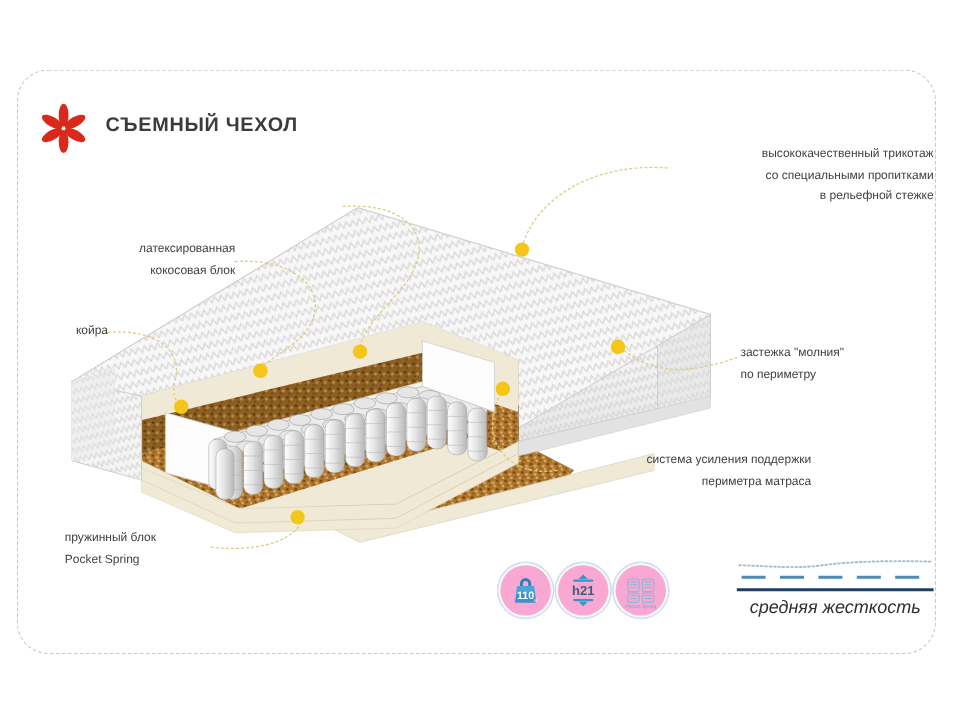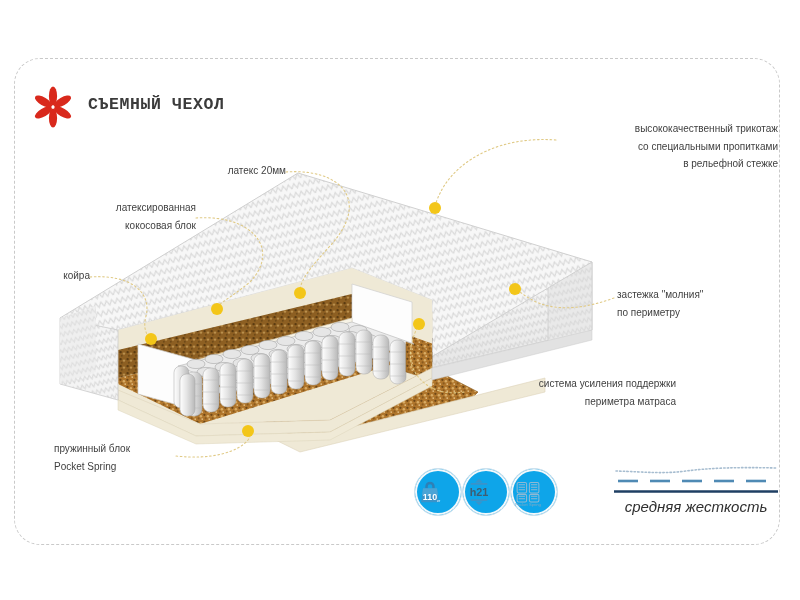--- a/index.html
+++ b/index.html
@@ -16,41 +16,41 @@
     border:1px dashed #c9c9c9;border-radius:26px;box-sizing:border-box;
     pointer-events:none;
   }
 
   
   .brand{position:absolute;left:30px;top:84px;width:250px;height:48px;}
   .brand .mark{position:absolute;left:0;top:0;width:46px;height:46px;}
   .brand .title{
     position:absolute;left:58px;top:11px;
     font-size:16.5px;font-weight:bold;letter-spacing:.6px;
-    color:#3b3b3b;white-space:nowrap;font-family:Liberation Mono, monospace;
+    color:#3b3b3b;white-space:nowrap;
   }
 
   
   .lbl{
     position:absolute;font-size:10px;line-height:17.5px;
     color:#3f3f3f;white-space:pre-line;
   }
   .lbl.r{text-align:right;}
   .lbl.l{text-align:left;}
 
   
   svg.layer{position:absolute;left:0;top:0;width:800px;height:600px;}
 
   
   .badges{position:absolute;left:410px;top:468px;width:152px;height:52px;}
   .badge{
     position:absolute;top:0;width:46px;height:46px;border-radius:50%;
-    background:#0ea5e9;border:1px solid #cfe2ee;
+    background:#f9a8d4;border:1px solid #cfe2ee;
     box-shadow:0 0 0 2px #f3f8fb inset;
-    display:flex;align-items:center;justify-content:flex-start;
+    display:flex;align-items:center;justify-content:center;
   }
   .badge.b1{left:4px;}
   .badge.b2{left:52px;}
   .badge.b3{left:100px;}
 
   
   .firm{position:absolute;left:612px;top:462px;width:168px;height:56px;}
   .firm .cap{
     position:absolute;left:0;top:36px;width:168px;
     font-size:15px;font-style:italic;color:#2f2f2f;text-align:center;
@@ -289,21 +289,20 @@
         <ellipse cx="23" cy="12" rx="4.1" ry="9.6" transform="rotate(60 23 23)"></ellipse>
         <ellipse cx="23" cy="12" rx="4.1" ry="9.6" transform="rotate(120 23 23)"></ellipse>
         <ellipse cx="23" cy="12" rx="4.1" ry="9.6" transform="rotate(180 23 23)"></ellipse>
         <ellipse cx="23" cy="12" rx="4.1" ry="9.6" transform="rotate(240 23 23)"></ellipse>
         <ellipse cx="23" cy="12" rx="4.1" ry="9.6" transform="rotate(300 23 23)"></ellipse>
       </g>
     </svg>
     <div class="title">СЪЕМНЫЙ ЧЕХОЛ</div>
   </div>
 
-  <div class="lbl r" style="left:120px;top:162px;width:166px;">латекс 20мм</div>
 
   <div class="lbl r" style="left:20px;top:199px;width:176px;">латексированная
 кокосовая блок</div>
 
   <div class="lbl r" style="left:4px;top:267px;width:86px;">койра</div>
 
   <div class="lbl r" style="left:556px;top:120px;width:222px;">высококачественный трикотаж
 со специальными пропитками
 в рельефной стежке</div>
 

